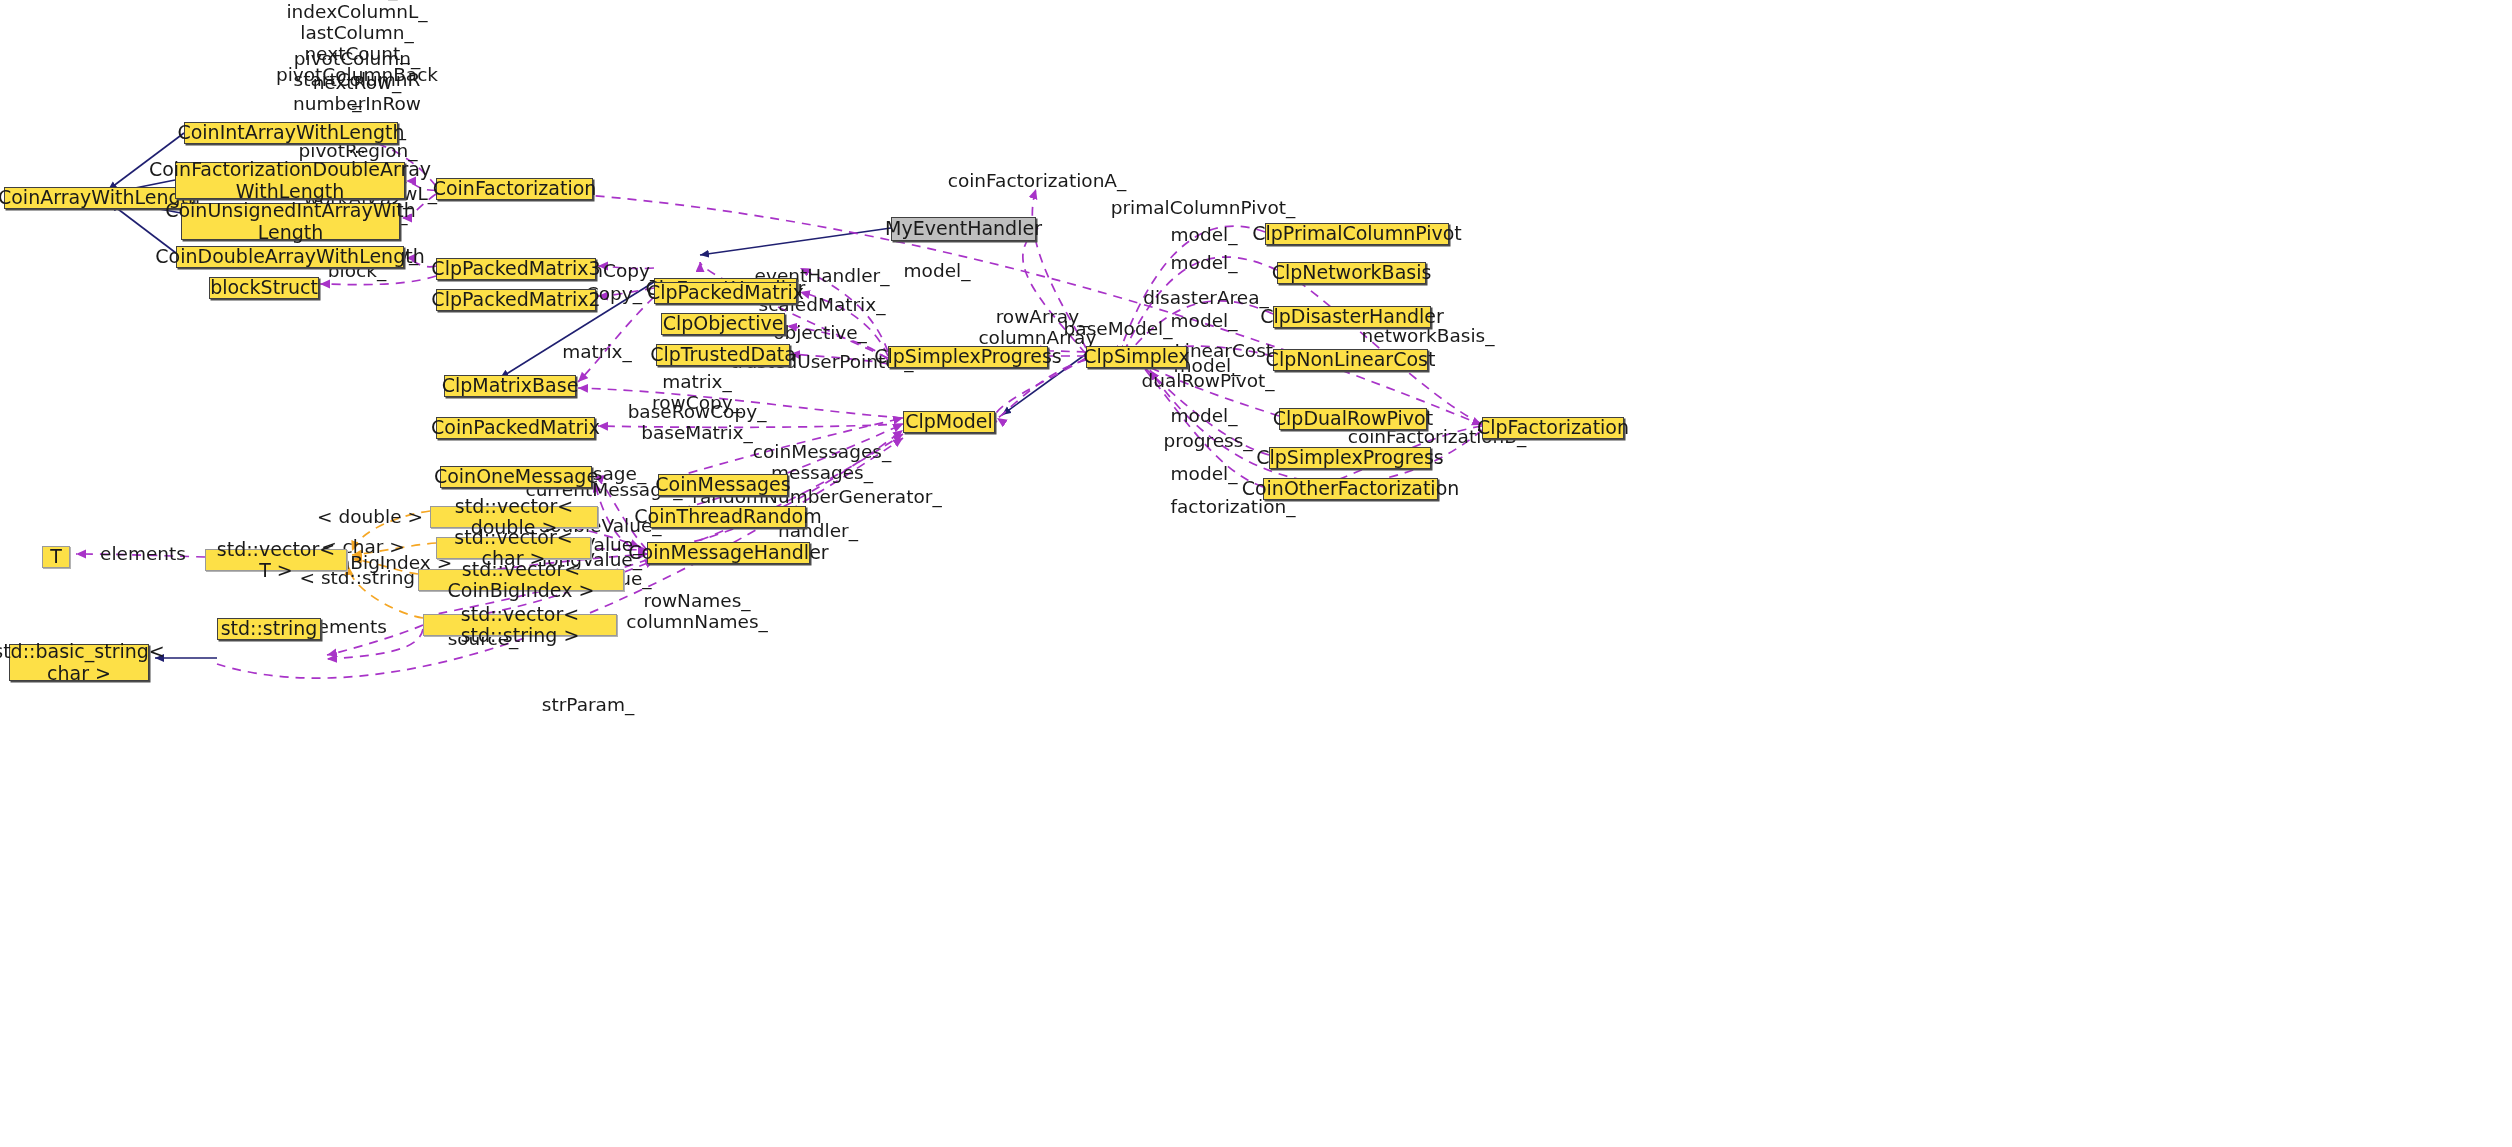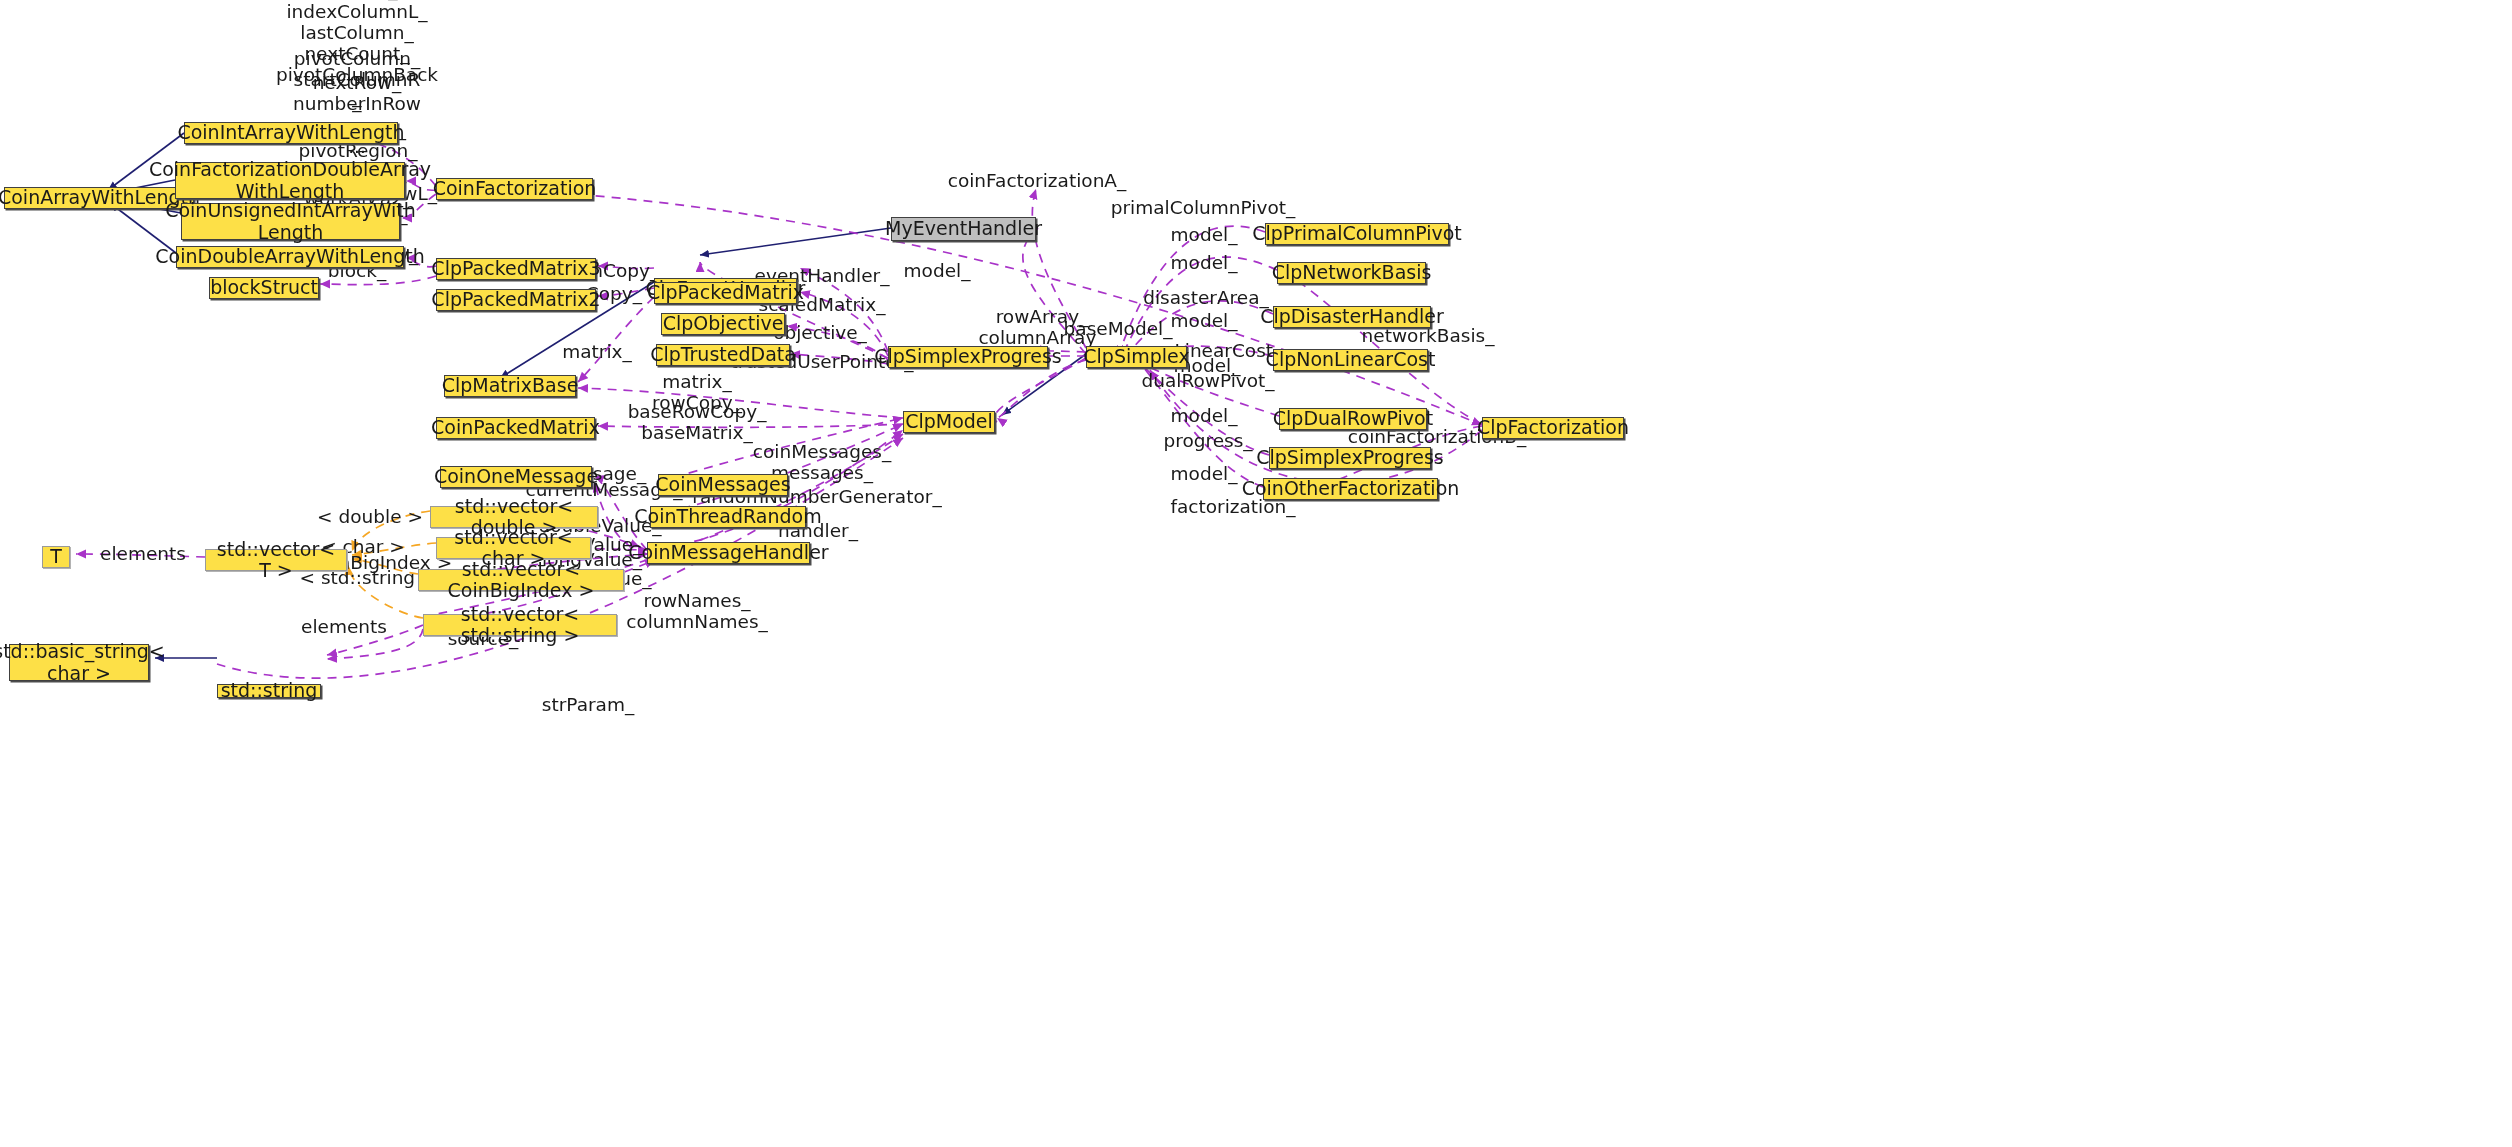--- a/index.html
+++ b/index.html
@@ -179,21 +179,21 @@
       <div class="node" style="left: 1263px; top: 478px; width: 175px; height: 22px;">CoinOtherFactorization</div>
       <div class="node" style="left: 1482px; top: 417px; width: 142px; height: 22px;">ClpFactorization</div>
       <div class="node template" style="left: 42px; top: 546px; width: 28px; height: 22px;">T</div>
       <div class="node template" style="left: 205px; top: 549px; width: 142px; height: 22px;">std::vector&lt; T &gt;</div>
       <div class="node template" style="left: 430px; top: 506px; width: 168px; height: 22px;">std::vector&lt; double &gt;</div>
       <div class="node template" style="left: 436px; top: 537px; width: 155px; height: 22px;">std::vector&lt; char &gt;</div>
       <div class="node template" style="left: 418px; top: 569px; width: 206px; height: 22px;">std::vector&lt; CoinBigIndex &gt;</div>
       <div class="node template" style="left: 423px; top: 614px; width: 194px; height: 22px;">std::vector&lt; std::string &gt;</div>
       <div class="node" style="left: 9px; top: 644px; width: 140px; height: 37px;">std::basic_string&lt;
 char &gt;</div>
-      <div class="node" style="left: 217px; top: 684px; width: 104px; height: 14px;">std::string</div>
+      <div class="node" style="left: 217px; top: 618px; width: 104px; height: 22px;">std::string</div>
     </div>
 
   <div id="labels-layer">
       <div class="edge-label" style="left: 357px; top: 32px;">saveColumn_
 lastRow_
 indexColumnL_
 lastColumn_
 nextCount_
 pivotColumnBack
 _</div>

